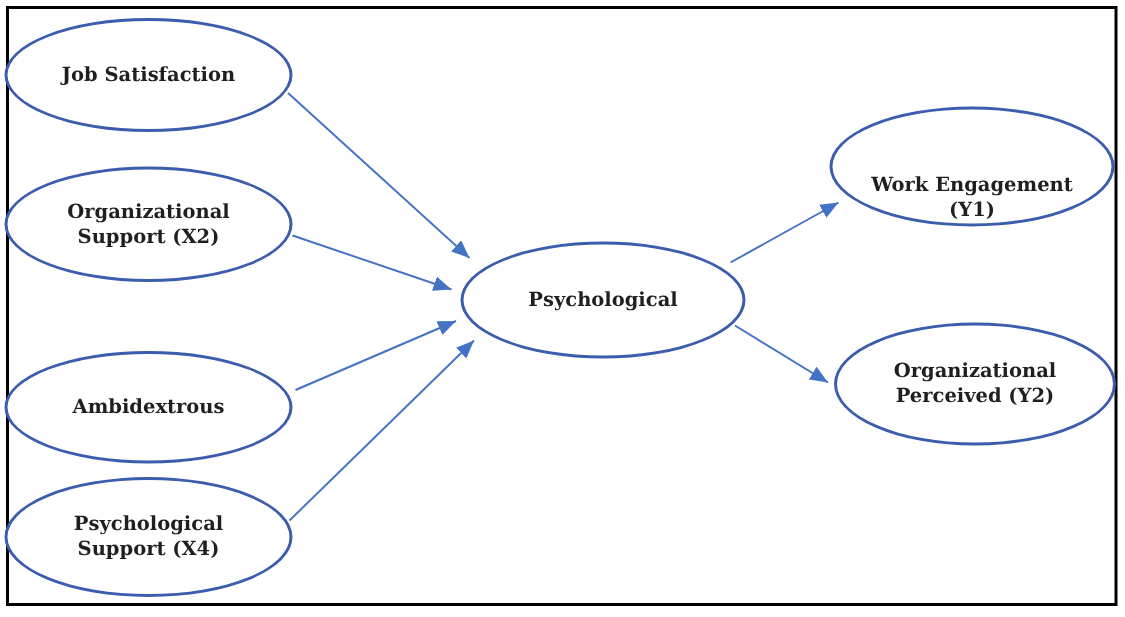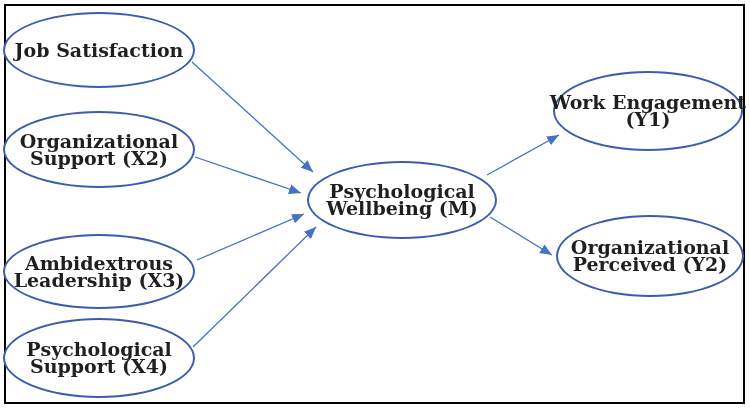--- a/index.html
+++ b/index.html
@@ -48,21 +48,21 @@
     box-sizing:border-box;
     border:2.8px solid var(--ellipse-stroke);
     border-radius:50%;
     background:var(--background);
     display:flex;
     align-items:center;
     justify-content:center;
   }
   .node .label{
     text-align:center;
-    font-size:19px;
+    font-size:13px;
     font-weight:700;
     line-height:17px;
     color:var(--text);
   }
   .node .label span{
     display:block;
     white-space:nowrap;
   }
 </style>
 </head>
@@ -93,39 +93,37 @@
   <div class="node" style="left:3px;top:111px;width:192px;height:77px;">
     <div class="label">
       <span>Organizational</span>
       <span>Support (X2)</span>
     </div>
   </div>
 
   <div class="node" style="left:3px;top:234px;width:192px;height:75px;">
     <div class="label">
       <span>Ambidextrous</span>
-      <span>Leadership (X3)</span>
     </div>
   </div>
 
   <div class="node" style="left:3px;top:318px;width:192px;height:80px;">
     <div class="label">
       <span>Psychological</span>
       <span>Support (X4)</span>
     </div>
   </div>
 
   <div class="node" style="left:307px;top:161px;width:190px;height:78px;">
     <div class="label">
       <span>Psychological</span>
-      <span>Wellbeing (M)</span>
     </div>
   </div>
 
-  <div class="node" style="left:553px;top:71px;width:190px;height:80px;">
+  <div class="node" style="left:553px;top:71px;width:190px;height:80px;align-items:flex-end;">
     <div class="label">
       <span>Work Engagement</span>
       <span>(Y1)</span>
     </div>
   </div>
 
   <div class="node" style="left:556px;top:215px;width:188px;height:82px;">
     <div class="label">
       <span>Organizational</span>
       <span>Perceived (Y2)</span>

